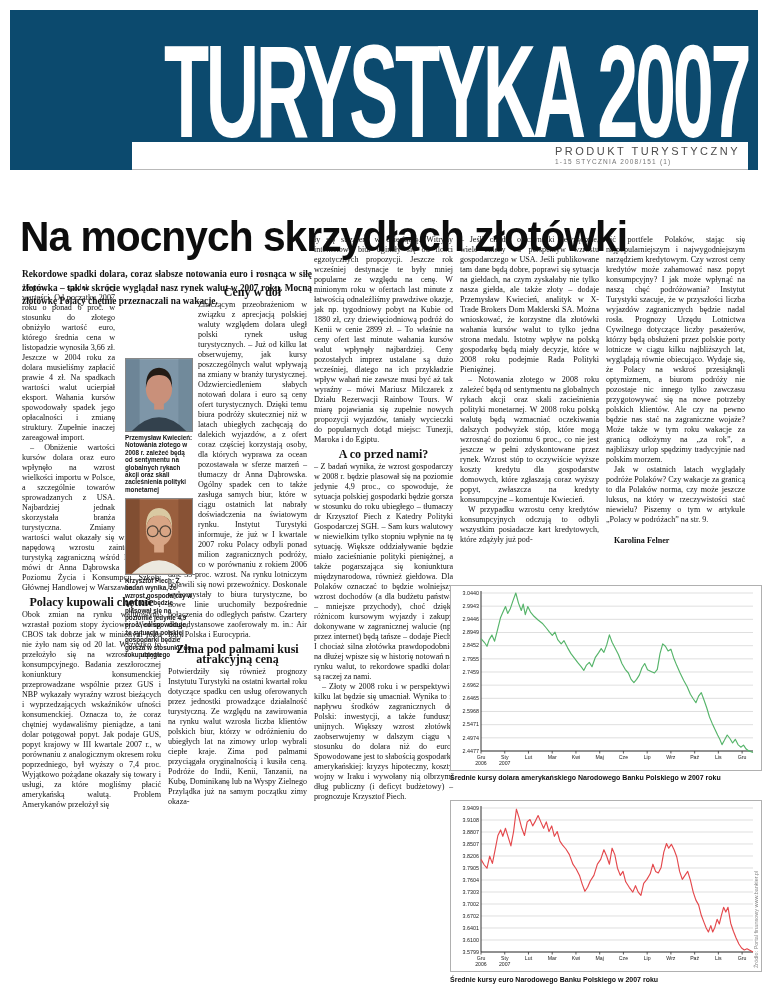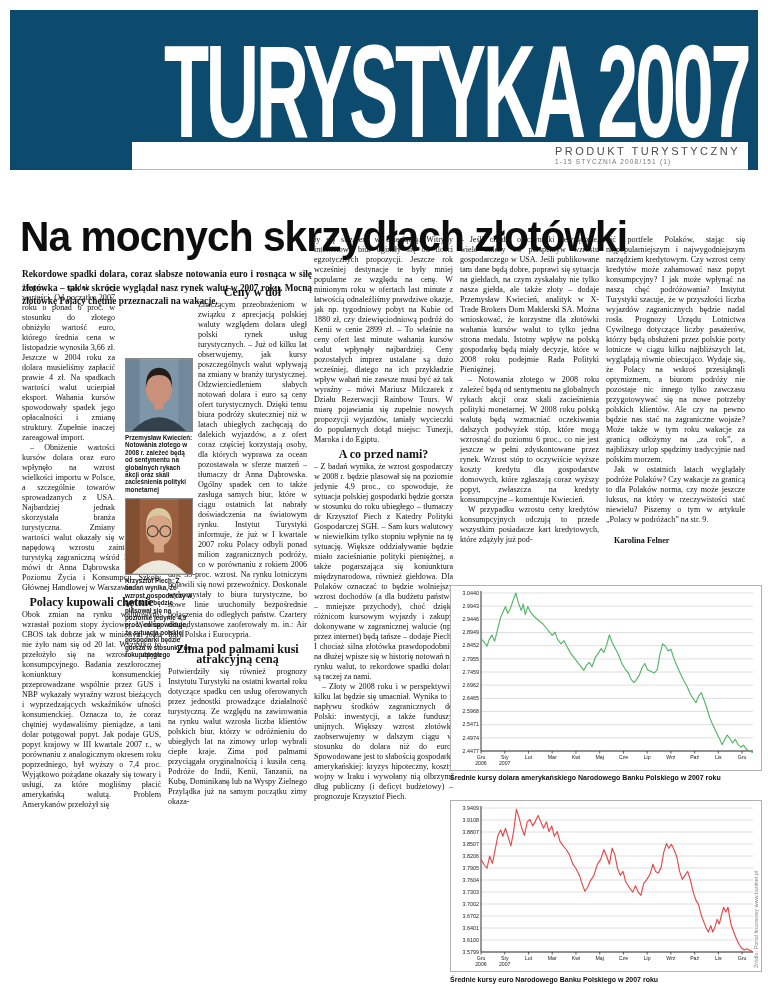--- a/index.html
+++ b/index.html
@@ -87,21 +87,21 @@
     </div>
     <div class="col">
       <p>ły się strzałem w dziesiątkę. Witryny internetowe biur uginały się od ilości egzotycznych propozycji. Jeszcze rok wcześniej destynacje te były mniej popularne ze względu na cenę. W minionym roku w ofertach last minute z łatwością odnaleźliśmy prawdziwe okazje, jak np. tygodniowy pobyt na Kubie od 1880 zł, czy dziewięciodniową podróż do Kenii w cenie 2899 zł. – To właśnie na ceny ofert last minute wahania kursów walut wpłynęły najbardziej. Ceny pozostałych imprez ustalane są dużo wcześniej, dlatego na ich przykładzie wpływ wahań nie zawsze musi być aż tak wyraźny – mówi Mariusz Milczarek z Działu Rezerwacji Rainbow Tours. W miarę pojawiania się zupełnie nowych propozycji wyjazdów, taniały wycieczki do popularnych dotąd miejsc: Tunezji, Maroka i do Egiptu.</p>
       <h3>A co przed nami?</h3>
       <p>– Z badań wynika, że wzrost gospodarczy w 2008 r. będzie plasował się na poziomie jedynie 4,9 proc., co spowoduje, że sytuacja polskiej gospodarki będzie gorsza w stosunku do roku ubiegłego – tłumaczy dr Krzysztof Piech z Katedry Polityki Gospodarczej SGH. – Sam kurs walutowy w niewielkim tylko stopniu wpłynie na tę sytuację. Większe oddziaływanie będzie miało zacieśnianie polityki pieniężnej, a także pogarszająca się koniunktura międzynarodowa, również giełdowa. Dla Polaków oznaczać to będzie wolniejszy wzrost dochodów (a dla budżetu państwa – mniejsze przychody), choć dzięki różnicom kursowym wyjazdy i zakupy dokonywane w zagranicznej walucie (np. przez internet) będą tańsze – dodaje Piech. I chociaż silna złotówka prawdopodobnie na dłużej wpisze się w historię notowań na rynku walut, to rekordowe spadki dolara są raczej za nami.</p>
       <p>– Złoty w 2008 roku i w perspektywie kilku lat będzie się umacniał. Wynika to z napływu środków zagranicznych do Polski: inwestycji, a także funduszy unijnych. Większy wzrost złotówki zaobserwujemy w dalszym ciągu w stosunku do dolara niż do euro. Spowodowane jest to słabością gospodarki amerykańskiej: kryzys hipoteczny, koszty wojny w Iraku i wywołany nią olbrzymi dług publiczny (i deficyt budżetowy) – prognozuje Krzysztof Piech.</p>
     </div>
     <div class="col">
       <p>– Jeśli chodzi o czynniki zewnętrzne, wiele zależy od perspektyw wzrostu gospodarczego w USA. Jeśli publikowane tam dane będą dobre, poprawi się sytuacja na giełdach, na czym zyskałaby nie tylko nasza giełda, ale także złoty – dodaje Przemysław Kwiecień, analityk w X-Trade Brokers Dom Maklerski SA. Można wnioskować, że korzystne dla złotówki wahania kursów walut to tylko jedna strona medalu. Istotny wpływ na polską gospodarkę będą miały decyzje, które w 2008 roku podejmie Rada Polityki Pieniężnej.</p>
       <p>– Notowania złotego w 2008 roku zależeć będą od sentymentu na globalnych rykach akcji oraz skali zacieśnienia polityki monetarnej. W 2008 roku polską walutę będą wzmacniać oczekiwania dalszych podwyżek stóp, które mogą wzrosnąć do poziomu 6 proc., co nie jest jeszcze w pełni zdyskontowane przez rynek. Wzrost stóp to oczywiście wyższe koszty kredytu dla gospodarstw domowych, które zgłaszają coraz wyższy popyt, zwłaszcza na kredyty konsumpcyjne – komentuje Kwiecień.</p>
-      <p>W przypadku wzrostu ceny kredytów konsumpcyjnych odczują to przede wszystkim posiadacze kart kredytowych, które zdążyły już pod-</p>
+      <p>W przypadku wzrostu ceny kredytów konsumpcyjnych odczują to odbyli wszystkim posiadacze kart kredytowych, które zdążyły już pod-</p>
     </div>
     <div class="col">
       <p>bić portfele Polaków, stając się najpopularniejszym i najwygodniejszym narzędziem kredytowym. Czy wzrost ceny kredytów może zahamować nasz popyt konsumpcyjny? I jak może wpłynąć na naszą chęć podróżowania? Instytut Turystyki szacuje, że w przyszłości liczba wyjazdów zagranicznych będzie nadal rosła. Prognozy Urzędu Lotnictwa Cywilnego dotyczące liczby pasażerów, którzy będą obsłużeni przez polskie porty lotnicze w ciągu kilku najbliższych lat, wyglądają równie obiecująco. Wydaje się, że Polacy na wskroś przesiąknęli optymizmem, a biurom podróży nie pozostaje nic innego tylko zawczasu przygotowywać się na nowe potrzeby polskich klientów. Ale czy na pewno będzie nas stać na zagraniczne wojaże? Może także w tym roku wakacje za granicą odłożymy na „za rok”, a najbliższy urlop spędzimy tradycyjnie nad polskim morzem.</p>
       <p>Jak w ostatnich latach wyglądały podróże Polaków? Czy wakacje za granicą to dla Polaków norma, czy może jeszcze luksus, na który w rzeczywistości stać niewielu? Piszemy o tym w artykule „Polacy w podróżach” na str. 9.</p>
       <p class="byline">Karolina Felner</p>
     </div>
   </div>
 
 <div id="photos-layer">
     <div class="photo-block" style="top: 358px; left: 125px;">

